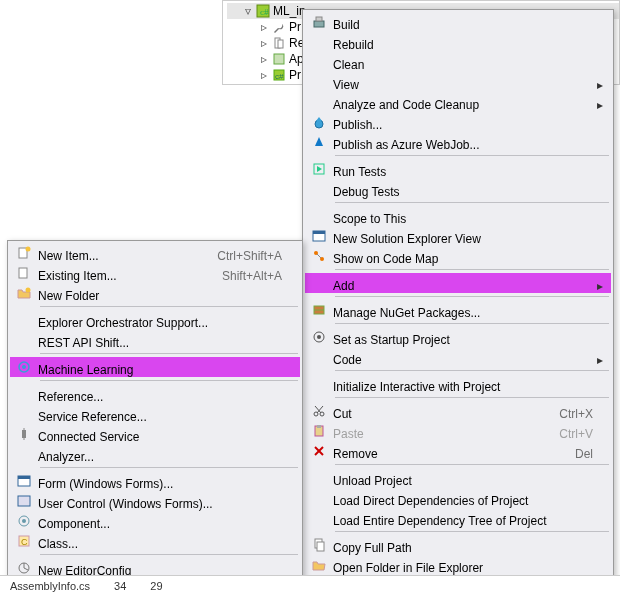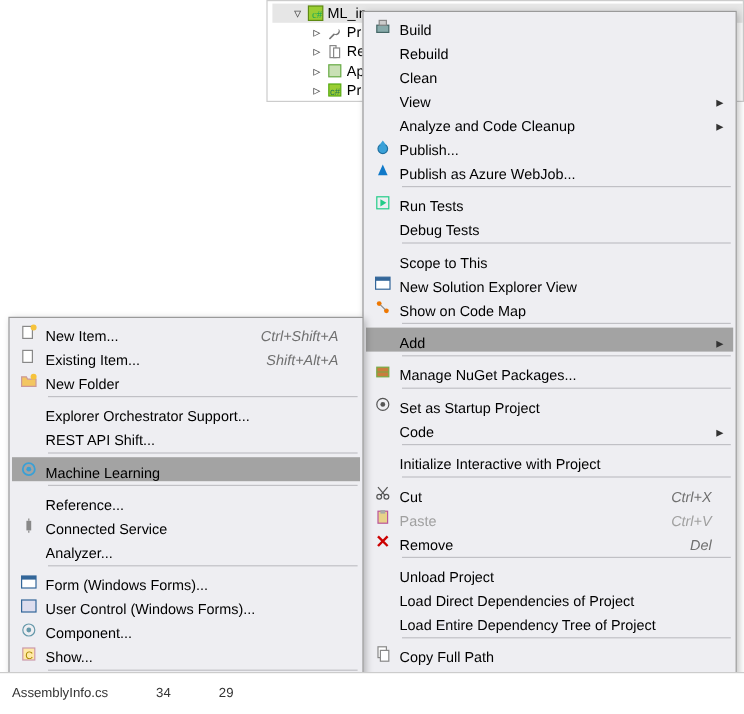--- a/index.html
+++ b/index.html
@@ -43,21 +43,21 @@
   .menu {
     position: absolute;
     background: #eeeef2;
     border: 1px solid #9a9a9a;
     box-shadow: 2px 2px 6px rgba(0,0,0,.25);
     padding: 2px 2px;
     display:flex;
     flex-direction:column;
   }
   .menu.right { left: 302px; top: 9px; width: 312px; }
-  .menu.left  { left: 7px;  top: 264px; width: 296px; }
+  .menu.left  { left: 7px;  top: 240px; width: 296px; }
 
   .mi {
     display:flex;
     align-items:flex-end;
     height: 20px;
     padding: 0 8px 0 0;
     position:relative;
   }
   .mi .gutter {
     width: 28px;
@@ -70,50 +70,49 @@
   .mi .lbl {
     flex:1;
     white-space:nowrap;
     overflow:hidden;
     text-align:left;
   }
   .mi .short {
     color:#6f6f6f;
     margin-left:12px;
     white-space:nowrap;
-    font-style:italic;
   }
   .mi .arrow {
     width: 10px;
     text-align:right;
     color:#333;
   }
   .mi.hi {
-    background: #a3a3a3;
+    background: #d946ef;
   }
   .mi.dis .lbl, .mi.dis .short { color:#a0a0a0; }
   .sep {
     height: 1px;
     background: #c0c0c5;
     margin: 3px 2px 3px 30px;
   }
 
   
   .status {
     position:absolute;
     left:0; right:0; bottom:0;
-    height:35px;
+    height:20px;
     background:#fff;
     border-top:1px solid #ccc;
     display:flex;
     align-items:center;
     font-size:11px;
     color:#333;
     padding:0 10px;
-    gap:40px;
+    gap:24px;
   }
 
   
   svg { display:block; }
 </style>
 </head>
 <body>
 
 <div class="tree">
   <div class="tree-row sel" style="padding-left:16px">
@@ -428,20 +427,25 @@
       <span class="lbl">Machine Learning</span>
       <span class="arrow"></span>
     </div>
     <div class="sep"></div>
     <div class="mi">
       <span class="gutter"></span>
       <span class="lbl">Reference...</span>
       <span class="arrow"></span>
     </div>
     <div class="mi">
+      <span class="gutter"></span>
+      <span class="lbl">Service Reference...</span>
+      <span class="arrow"></span>
+    </div>
+    <div class="mi">
       <span class="gutter">
         <svg width="14" height="14" viewBox="0 0 14 14">
           <rect x="5" y="3" width="4" height="8" fill="#888"></rect>
           <line x1="7" y1="1" x2="7" y2="3" stroke="#888"></line>
           <line x1="7" y1="11" x2="7" y2="13" stroke="#888"></line>
         </svg>
       </span>
       <span class="lbl">Connected Service</span>
       <span class="arrow"></span>
     </div>
@@ -480,21 +484,21 @@
       <span class="lbl">Component...</span>
       <span class="arrow"></span>
     </div>
     <div class="mi">
       <span class="gutter">
         <svg width="14" height="14" viewBox="0 0 14 14">
           <rect x="2" y="2" width="10" height="10" fill="#ffe9a8" stroke="#c9a"></rect>
           <text x="4" y="11" font-size="9" fill="#a80">C</text>
         </svg>
       </span>
-      <span class="lbl">Show...</span>
+      <span class="lbl">Class...</span>
       <span class="arrow"></span>
     </div>
     <div class="sep"></div>
     <div class="mi">
       <span class="gutter">
         <svg width="14" height="14" viewBox="0 0 14 14">
           <circle cx="7" cy="7" r="5" fill="none" stroke="#777"></circle>
           <path d="M7 2 L7 7 L11 9" stroke="#777" fill="none"></path>
         </svg>
       </span>

